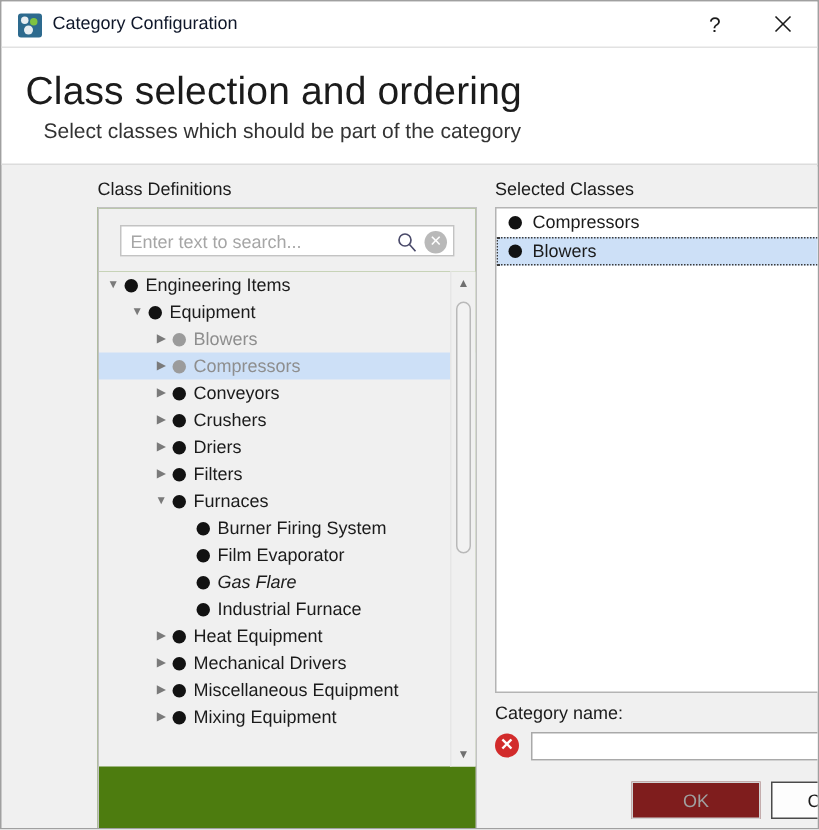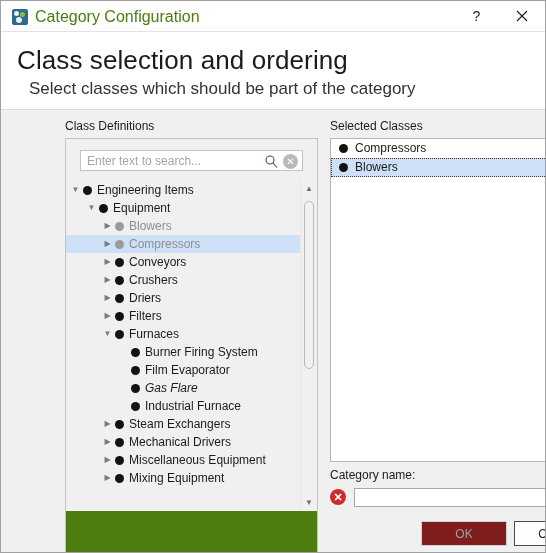--- a/index.html
+++ b/index.html
@@ -39,22 +39,22 @@
     border-radius: 2px;
     background: #2d6a8e;
     overflow: hidden;
   }
   #app-icon .dot { position: absolute; border-radius: 50%; background: #e8eef2; }
   #app-icon .d1 { width: 5px; height: 5px; left: 2px;  top: 2px; }
   #app-icon .d2 { width: 5px; height: 5px; left: 8px;  top: 3px; background:#7fc241;}
   #app-icon .d3 { width: 6px; height: 6px; left: 4px;  top: 8px; }
   #title-text {
     position: absolute; left: 34px; top: 7px;
-    font-size: 16px;
-    color: #4d7c0f;
+    font-size: 12px;
+    color: #0f172a;
     white-space: nowrap;
   }
   .caption-btn {
     position: absolute; top: 0;
     width: 45px; height: 30px;
     display: flex; align-items: center; justify-content: center;
     font-size: 13px; color: #1b1b1b;
     cursor: default;
   }
   #help-btn   { right: 46px; font-size: 14px; }
@@ -70,21 +70,21 @@
     box-sizing: border-box;
   }
   #header-title {
     position: absolute; left: 16px; top: 13px;
     font-size: 26px; font-weight: 400;
     color: #1b1b1b;
     letter-spacing: 0.1px;
   }
   #header-sub {
     position: absolute; left: 28px; top: 47px;
-    font-size: 17px; color: #333333;
+    font-size: 14px; color: #333333;
   }
 
   
   #body {
     position: absolute; left: 12px; top: 110px;
     width: 544px; height: 441px;
     background: #f0f0f0;
     margin-left: 39px;
   }
 
@@ -377,21 +377,21 @@
             <span class="bullet" style="left: 65px;"></span>
             <span class="label" style="left: 79px; font-style: italic;">Gas Flare</span>
           </div>
           <div class="tree-row">
             <span class="bullet" style="left: 65px;"></span>
             <span class="label" style="left: 79px;">Industrial Furnace</span>
           </div>
           <div class="tree-row">
             <span class="twisty" style="left: 36px;">▶</span>
             <span class="bullet" style="left: 49px;"></span>
-            <span class="label" style="left: 63px;">Steam Exchangers</span>
+            <span class="label" style="left: 63px;">Heat Equipment</span>
           </div>
           <div class="tree-row">
             <span class="twisty" style="left: 36px;">▶</span>
             <span class="bullet" style="left: 49px;"></span>
             <span class="label" style="left: 63px;">Mechanical Drivers</span>
           </div>
           <div class="tree-row">
             <span class="twisty" style="left: 36px;">▶</span>
             <span class="bullet" style="left: 49px;"></span>
             <span class="label" style="left: 63px;">Miscellaneous Equipment</span>

